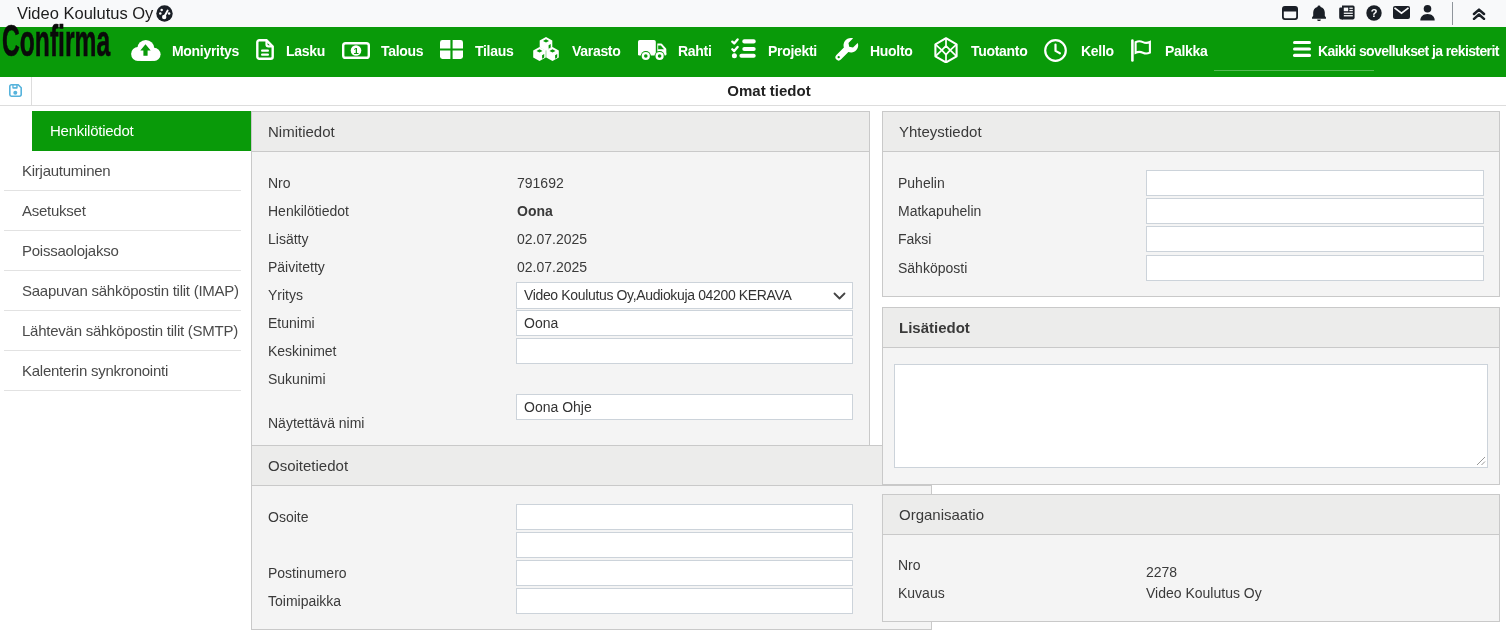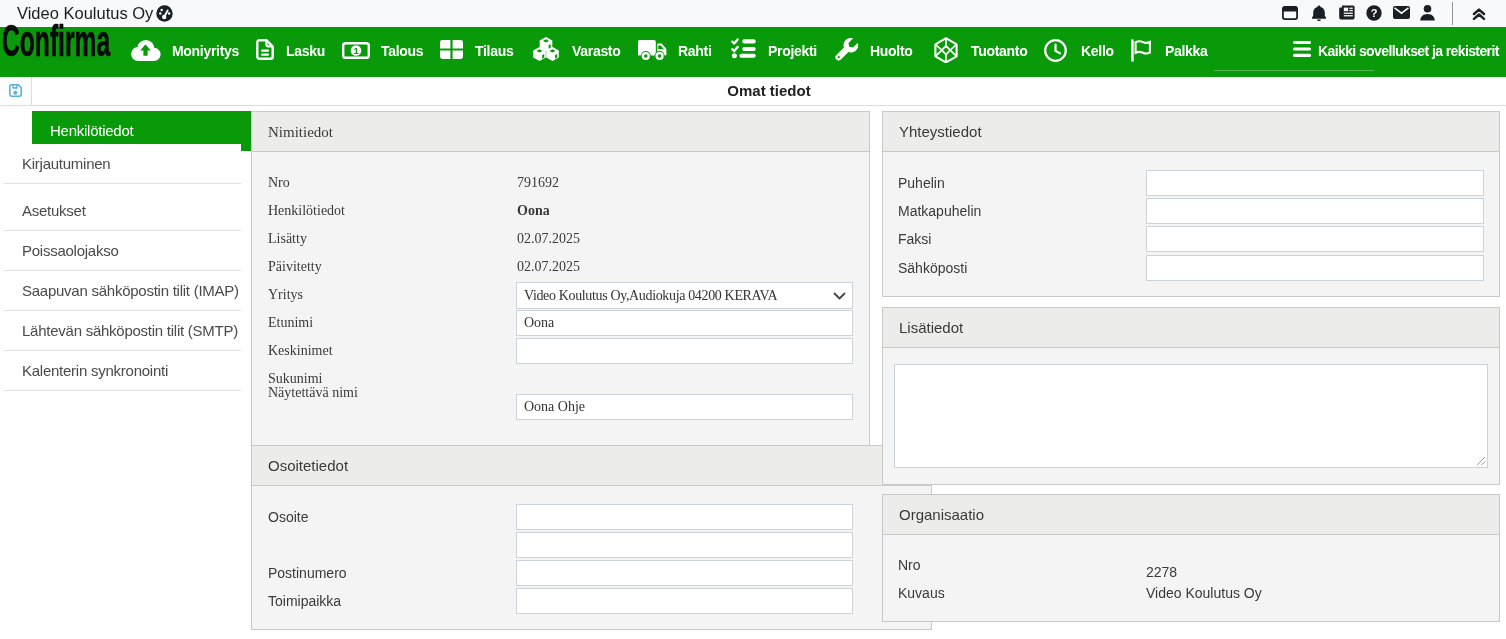--- a/index.html
+++ b/index.html
@@ -174,28 +174,28 @@
       <path d="M2.4 0.8 H9.2 L12.2 3.8 V10.6 a1.6 1.6 0 0 1 -1.6 1.6 H2.4 A1.6 1.6 0 0 1 0.8 10.6 V2.4 A1.6 1.6 0 0 1 2.4 0.8 z" fill="none" stroke="#56b3dc" stroke-width="1.6"></path>
       <path d="M3.3 0.8 h5.4 v3 a0.9 0.9 0 0 1 -0.9 0.9 H4.2 a0.9 0.9 0 0 1 -0.9 -0.9 z" fill="#56b3dc"></path>
       <rect x="4.6" y="1.6" width="2.6" height="1.5" fill="#fff"></rect>
       <circle cx="6.3" cy="8.7" r="2" fill="#56b3dc"></circle>
     </svg>
     <div class="abs" style="left:31px;top:0px;width:1px;height:28px;background:#ddd;"></div>
     <div class="abs" style="left:32px;top:0;width:1474px;height:28px;text-align:center;font-size:15px;font-weight:bold;color:#222;line-height:28px;">Omat tiedot</div>
   </div>
   <div id="sidebar" class="abs" style="left:4px;top:111px;width:237px;box-shadow:0 2px 4px rgba(0,0,0,0.12);">
     <div class="sbitem" style="top:0;background:#099a09;color:#ffffff;border-bottom:1px solid #099a09;margin-left:28px;">Henkilötiedot</div>
-    <div class="sbitem" style="top:33px;">Kirjautuminen</div>
+    <div class="sbitem" style="top:40px;">Kirjautuminen</div>
     <div class="sbitem" style="top:80px;">Asetukset</div>
     <div class="sbitem" style="top:120px;">Poissaolojakso</div>
     <div class="sbitem" style="top:160px;">Saapuvan sähköpostin tilit (IMAP)</div>
     <div class="sbitem" style="top:200px;">Lähtevän sähköpostin tilit (SMTP)</div>
     <div class="sbitem" style="top:240px;">Kalenterin synkronointi</div>
   </div>
-  <div id="panelA" class="panel" style="left:251px;top:111px;width:619px;height:424px;font-family:Liberation Serif, serif;">
+  <div id="panelA" class="panel" style="left:251px;top:111px;width:619px;height:424px;">
     <div class="hdr">Nimitiedot</div>
     <div class="lbl" style="left:16px;top:58px;">Nro</div>
       <div class="lbl" style="left:265px;top:58px;">791692</div>
     <div class="lbl" style="left:16px;top:86px;">Henkilötiedot</div>
       <div class="lbl" style="left:265px;top:86px;font-weight:bold;">Oona</div>
     <div class="lbl" style="left:16px;top:114px;">Lisätty</div>
       <div class="lbl" style="left:265px;top:114px;">02.07.2025</div>
     <div class="lbl" style="left:16px;top:142px;">Päivitetty</div>
       <div class="lbl" style="left:265px;top:142px;">02.07.2025</div>
     <div class="lbl" style="left:16px;top:170px;">Yritys</div>
@@ -205,21 +205,21 @@
           <path d="M1.5 2.5 L6.5 7.5 L11.5 2.5" stroke="#444" stroke-width="1.8" fill="none" stroke-linecap="round" stroke-linejoin="round"></path>
         </svg>
     </div>
     <div class="lbl" style="left:16px;top:198px;">Etunimi</div>
     <div class="inp" style="left:264px;top:198px;width:337px;">
         <div class="lbl" style="left:7px;top:-1px;color:#333;">Oona</div>
       </div>
     <div class="lbl" style="left:16px;top:226px;">Keskinimet</div>
     <div class="inp" style="left:264px;top:226px;width:337px;"></div>
     <div class="lbl" style="left:16px;top:254px;">Sukunimi</div>
-    <div class="lbl" style="left:16px;top:268px;">Näytettävä nimi</div>
+    <div class="lbl" style="left:16px;top:298px;">Näytettävä nimi</div>
     <div class="inp" style="left:264px;top:282px;width:337px;">
         <div class="lbl" style="left:7px;top:-1px;color:#333;">Oona Ohje</div>
       </div>
   </div>
   <div id="panelB" class="panel" style="left:251px;top:445px;width:681px;height:185px;">
     <div class="hdr">Osoitetiedot</div>
     <div class="lbl" style="left:16px;top:58px;">Osoite</div>
     <div class="inp" style="left:264px;top:58px;width:337px;"></div>
     <div class="inp" style="left:264px;top:86px;width:337px;"></div>
     <div class="lbl" style="left:16px;top:114px;">Postinumero</div>
@@ -231,21 +231,21 @@
     <div class="hdr">Yhteystiedot</div>
     <div class="lbl" style="left:15px;top:58px;">Puhelin</div>
     <div class="inp" style="left:263px;top:58px;width:338px;"></div>
     <div class="lbl" style="left:15px;top:86px;">Matkapuhelin</div>
     <div class="inp" style="left:263px;top:86px;width:338px;"></div>
     <div class="lbl" style="left:15px;top:114px;">Faksi</div>
     <div class="inp" style="left:263px;top:114px;width:338px;"></div>
     <div class="lbl" style="left:15px;top:143px;">Sähköposti</div>
     <div class="inp" style="left:263px;top:143px;width:338px;"></div>
   </div>
-  <div id="panelD" class="panel" style="left:882px;top:307px;width:618px;height:178px;">
+  <div id="panelD" class="panel" style="left:882px;top:307px;width:618px;height:178px;font-weight:bold;">
     <div class="hdr">Lisätiedot</div>
     <div class="inp" style="left:11px;top:56px;width:594px;height:104px;">
       <svg class="abs" style="right:1px;bottom:1px;" width="10" height="10" viewBox="0 0 10 10">
         <path d="M9 1 L1 9 M9 5.5 L5.5 9" stroke="#999" stroke-width="1" fill="none"></path>
       </svg>
     </div>
   </div>
   <div id="panelE" class="panel" style="left:882px;top:494px;width:618px;height:128px;">
     <div class="hdr">Organisaatio</div>
     <div class="lbl" style="left:15px;top:57px;">Nro</div>

